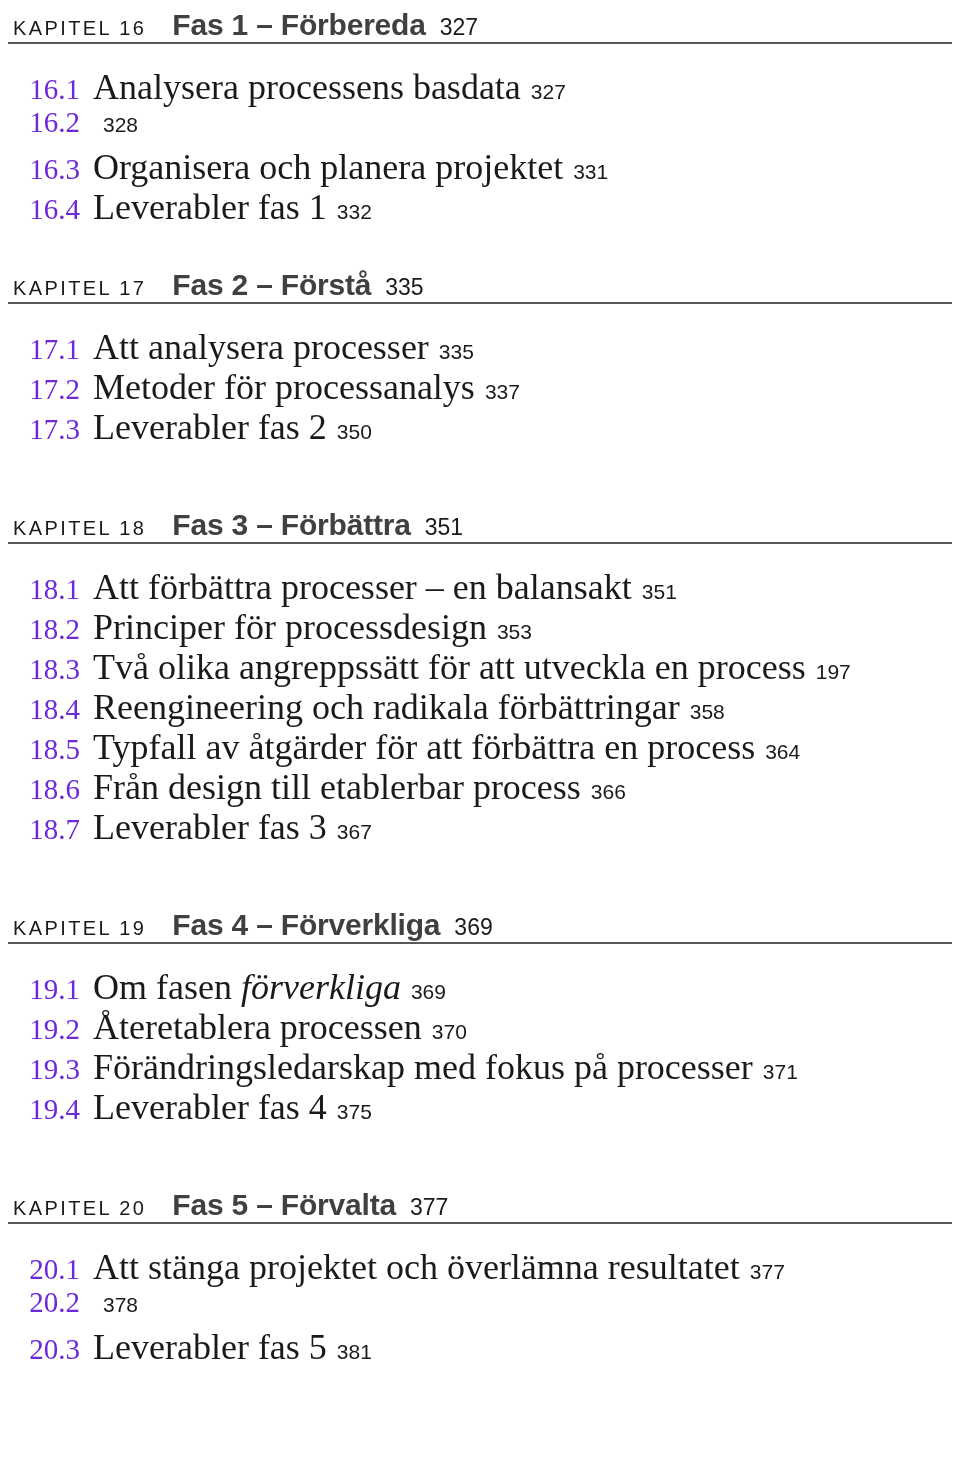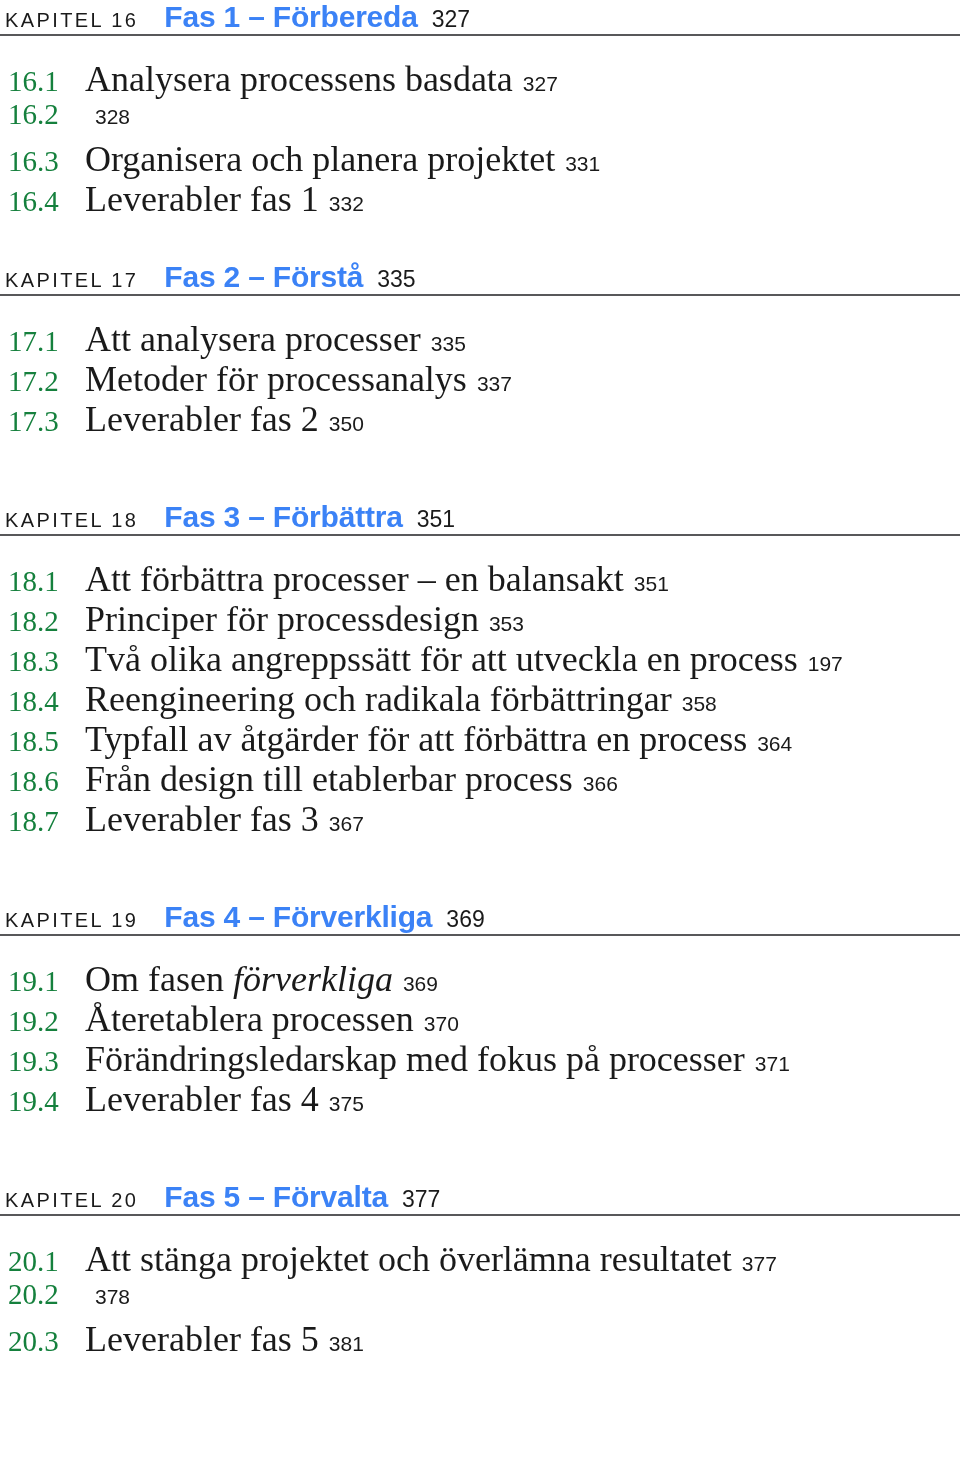--- a/index.html
+++ b/index.html
@@ -13,21 +13,21 @@
     font-family: "Liberation Serif", "DejaVu Serif", serif;
     color: #1a1a1a;
     overflow: hidden;
     position: relative;
   }
 
   .page {
     width: 960px;
     height: 1463px;
     box-sizing: border-box;
-    padding: 0;
+    padding: 8px;
     position: relative;
   }
 
   
   .chapter-block {
     margin: 0;
   }
 
   .chapter-heading {
     display: flex;
@@ -42,21 +42,21 @@
     font-weight: 400;
     letter-spacing: 2.4px;
     color: #1a1a1a;
   }
 
   .chapter-title {
     font-family: "Liberation Sans", "DejaVu Sans", sans-serif;
     font-size: 30px;
     font-weight: 700;
     letter-spacing: -0.2px;
-    color: #3b82f6;
+    color: #404040;
     margin-left: 26px;
   }
 
   .chapter-page {
     font-family: "Liberation Sans", "DejaVu Sans", sans-serif;
     font-size: 23px;
     font-weight: 400;
     color: #1a1a1a;
     margin-left: 14px;
   }
@@ -80,23 +80,24 @@
     align-items: baseline;
     white-space: nowrap;
     padding-left: 8px;
     height: 40px;
   }
 
   .entry-num {
     font-family: "Liberation Serif", "DejaVu Serif", serif;
     font-size: 29px;
     font-weight: 400;
-    color: #15803d;
+    color: #6d28d9;
     width: 77px;
     flex: 0 0 77px;
+    text-align: center;
   }
 
   .entry-title {
     font-family: "Liberation Serif", "DejaVu Serif", serif;
     font-size: 36px;
     font-weight: 400;
     color: #1a1a1a;
   }
 
   .entry-title .ital {

